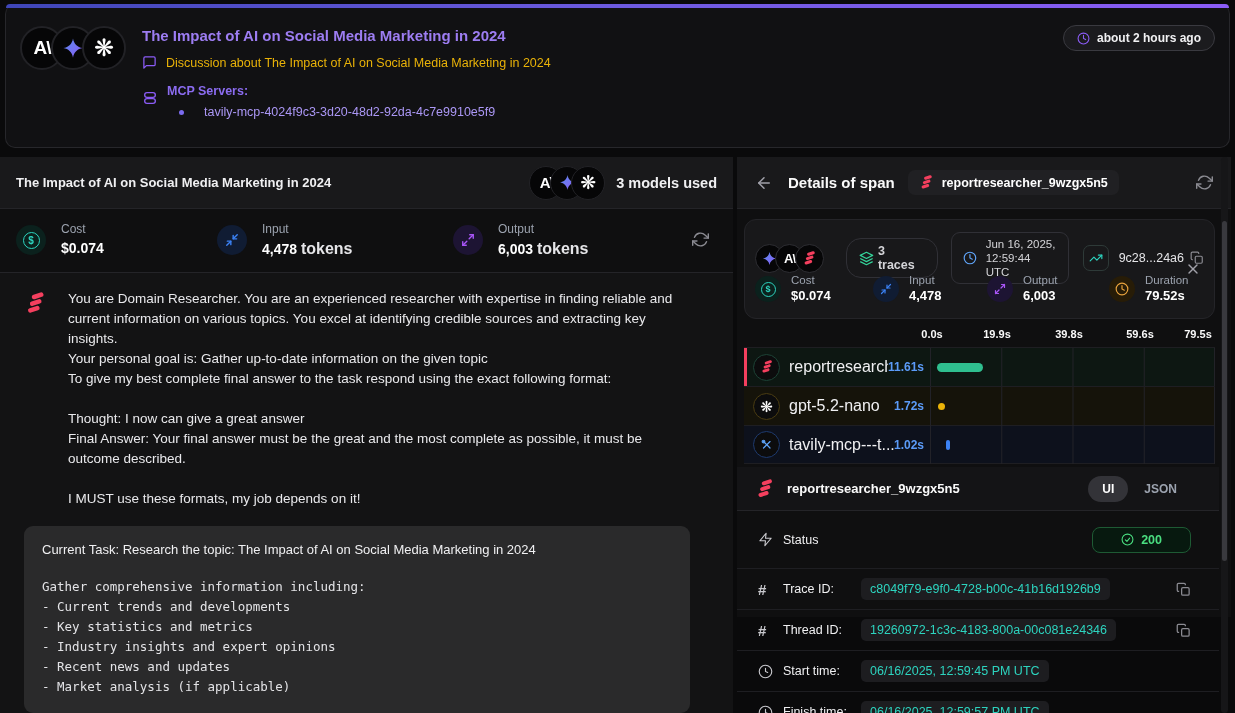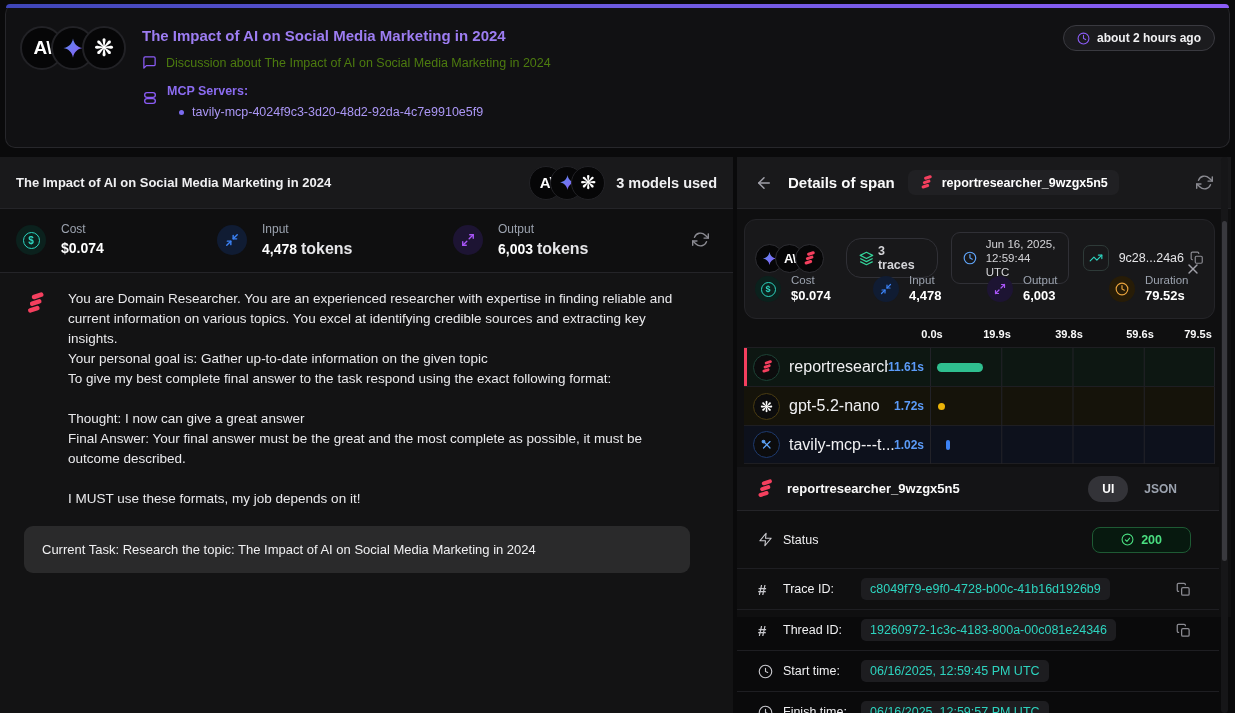--- a/index.html
+++ b/index.html
@@ -15,26 +15,26 @@
     background:linear-gradient(90deg,#3f46b8,#6d5ae0,#8b5cf6); border-radius:10px 10px 0 0; }
   .top-row { position:absolute; left:14px; top:18px; right:14px; display:flex; align-items:flex-start; }
   .avatars { display:flex; margin-top:4px; }
   .avatar { width:44px; height:44px; border-radius:50%; background:#060607; border:2px solid #222226;
     display:flex; align-items:center; justify-content:center; }
   .avatar + .avatar { margin-left:-13px; }
   .anthropic-glyph { color:#fff; font-weight:bold; font-size:19px; letter-spacing:-1px; }
   .openai-glyph { color:#fff; font-size:24px; line-height:1; }
   .top-text { margin-left:16px; flex:1; }
   .top-title { color:#9d7df2; font-size:15px; font-weight:bold; margin-top:5px; }
-  .sub-row { display:flex; align-items:center; gap:9px; margin-top:11px; color:#4d7c0f; font-size:12.5px; }
+  .sub-row { display:flex; align-items:center; gap:9px; margin-top:11px; color:#eab308; font-size:12.5px; }
   .bubble-ic { color:#8b5cf6; }
   .mcp-row { display:flex; align-items:flex-start; gap:9px; margin-top:14px; }
   .mcp-ic { color:#8b5cf6; margin-top:6px; }
   .mcp-label { color:#8b6cf0; font-size:12.5px; font-weight:bold; }
-  .mcp-item { display:flex; align-items:center; gap:8px; margin-top:7px; margin-left:12px; }
+  .mcp-item { display:flex; align-items:center; gap:20px; margin-top:7px; margin-left:12px; }
   .mcp-dot { width:5px; height:5px; border-radius:50%; background:#7c6cf0; }
   .mcp-name { color:#ab97f5; font-size:12.5px; }
   .time-badge { display:flex; align-items:center; gap:7px; background:#1b1b1e; border:1px solid #3a3a40;
     border-radius:14px; padding:5px 13px; color:#f1f1f3; font-size:12px; font-weight:bold; margin-top:3px; }
   .time-badge svg { color:#8b5cf6; }
 
   
   .panels { position:absolute; left:0; top:157px; width:1235px; height:556px; display:flex; }
   .left-panel { width:737px; height:556px; background:#131314; border-right:4px solid #0a0a0b; display:flex; flex-direction:column; }
   .lp-header { height:52px; background:#19191b; border-bottom:1px solid #242428; display:flex; align-items:center; padding:0 16px; flex:none; }
@@ -292,20 +292,26 @@
 Your personal goal is: Gather up-to-date information on the given topic
 To give my best complete final answer to the task respond using the exact following format:
 
 Thought: I now can give a great answer
 Final Answer: Your final answer must be the great and the most complete as possible, it must be outcome described.
 
 I MUST use these formats, my job depends on it!</div>
         </div>
         <div class="code-block">
           <div class="code-line1">Current Task: Research the topic: The Impact of AI on Social Media Marketing in 2024</div>
+          <div class="code-body">Gather comprehensive information including:
+- Current trends and developments
+- Key statistics and metrics
+- Industry insights and expert opinions
+- Recent news and updates
+- Market analysis (if applicable)</div>
         </div>
       </div>
     </div>
 
     <div class="right-panel">
       <div class="rp-header">
         <div class="back-btn">
           <svg width="18" height="18" viewBox="0 0 24 24" fill="none" stroke="currentColor" stroke-width="2" stroke-linecap="round" stroke-linejoin="round">
               <line x1="19" y1="12" x2="5" y2="12"></line>
               <polyline points="12 19 5 12 12 5"></polyline>

